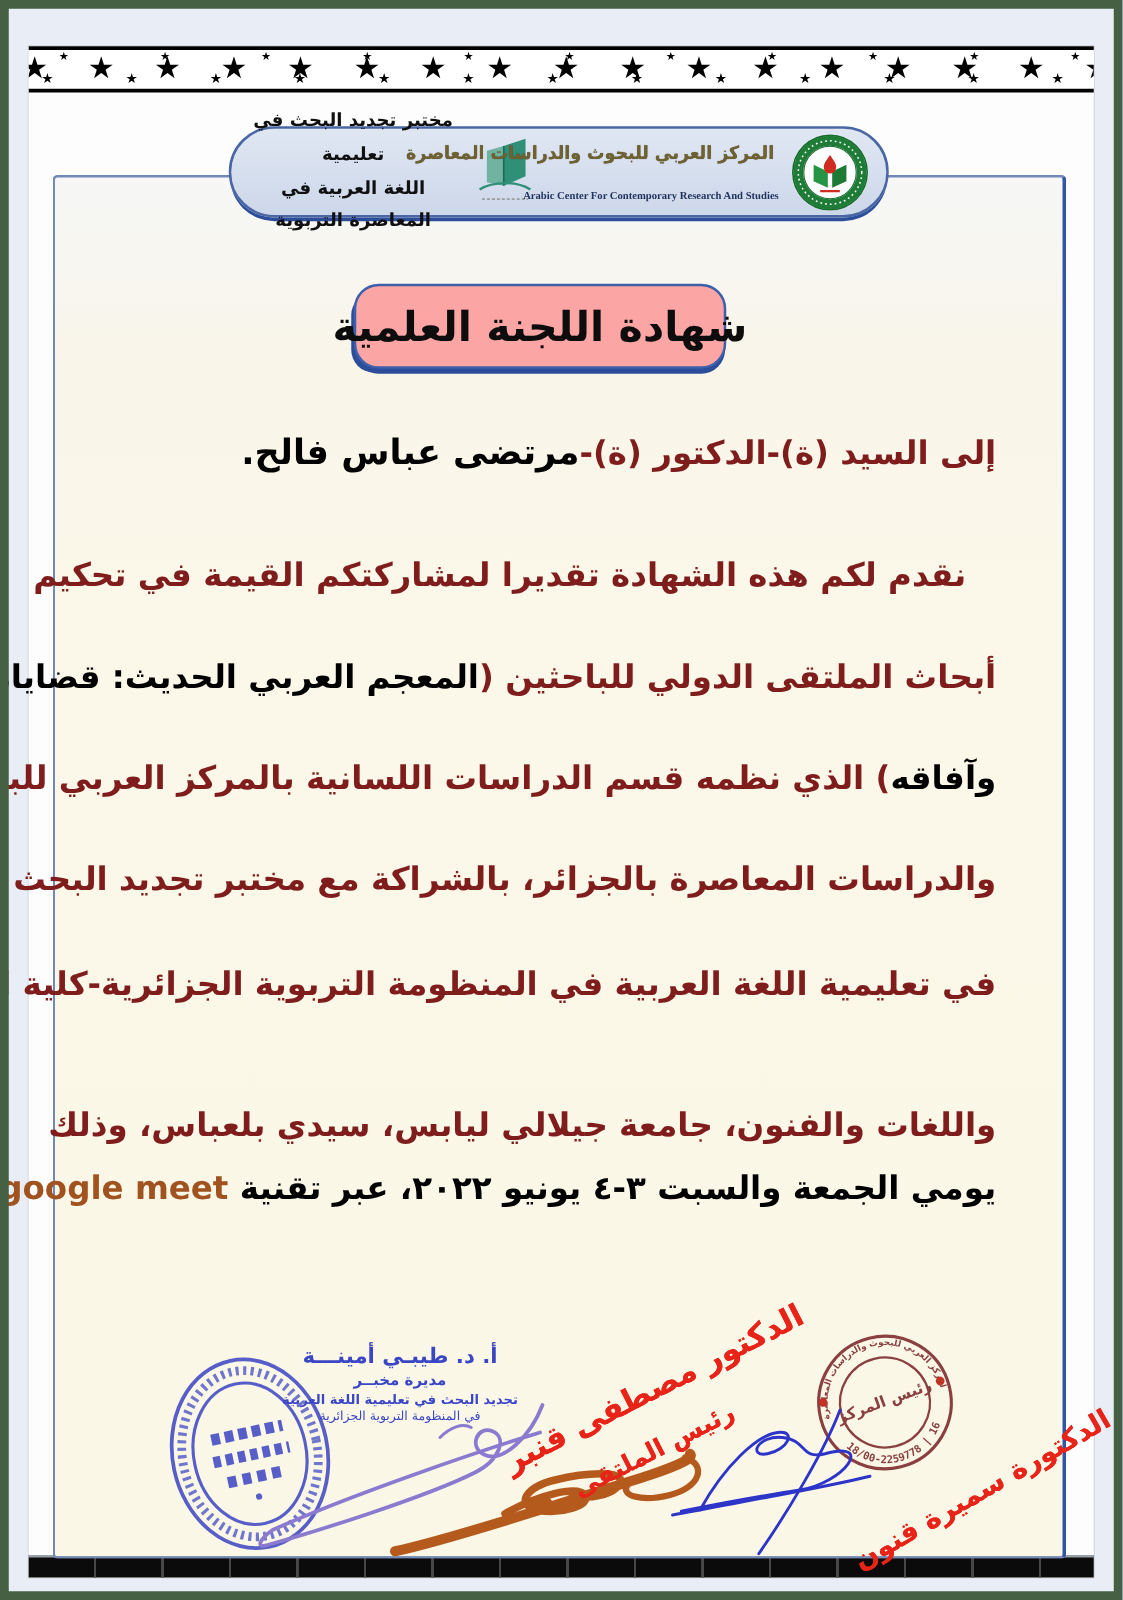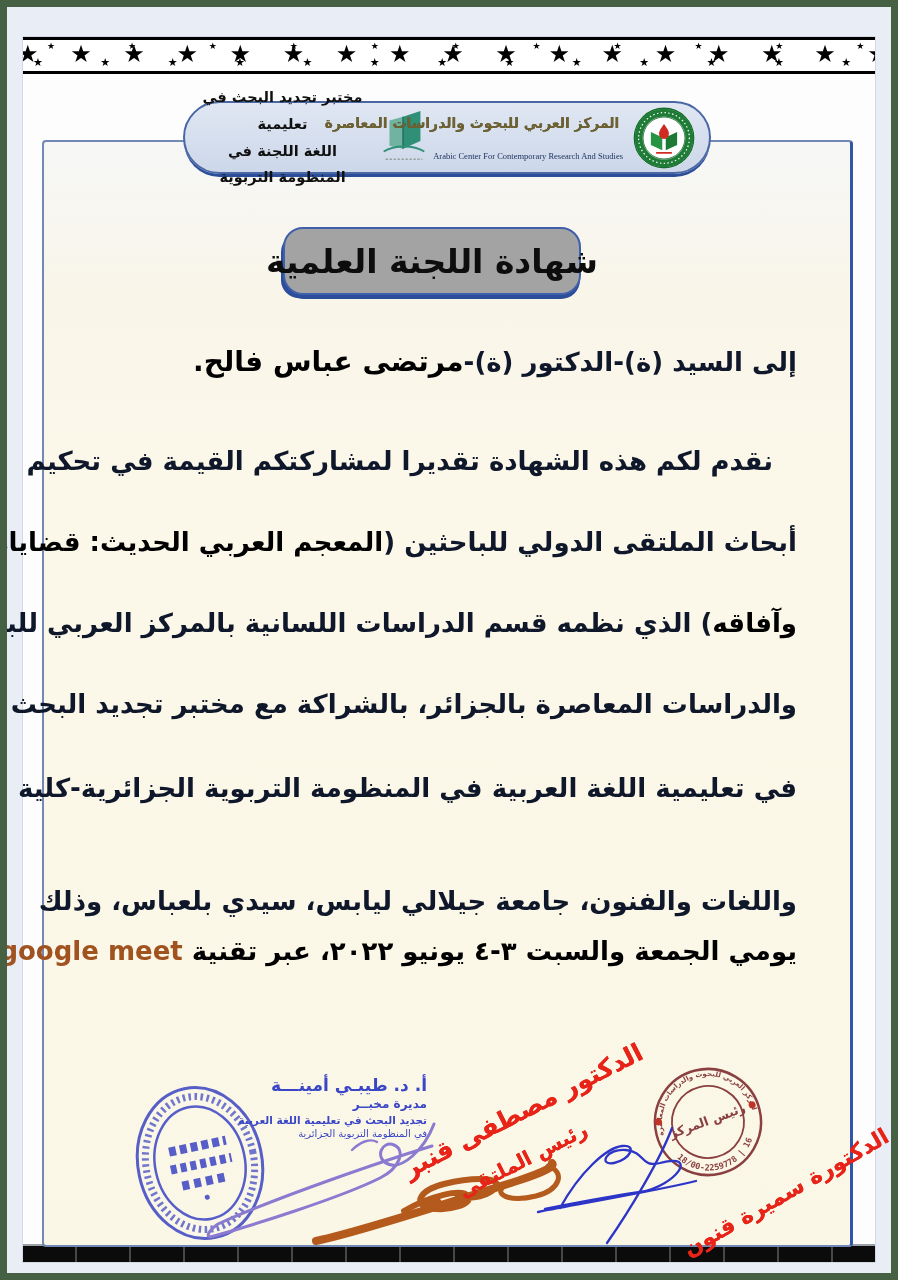--- a/index.html
+++ b/index.html
@@ -33,41 +33,41 @@
     border:2px solid #4a67a4;border-radius:37px;
     background:linear-gradient(180deg,#e0e7f3,#ccd7e9);
     box-shadow:0 4px 0 -1px #2b4d9a;
     display:flex;align-items:center;padding:0 10px;gap:6px;z-index:5;}
   .lab-name{width:196px;text-align:center;font-weight:700;color:#101010;font-size:14.5px;
     line-height:1.85;direction:rtl;}
   .book-logo{width:55px;height:60px;flex:0 0 auto;}
   .callig{width:186px;text-align:center;direction:rtl;}
   .callig .ar{font-size:14.5px;font-weight:700;color:#6e6233;white-space:nowrap;
     transform:scaleX(.96);text-shadow:0 0 .6px #4d431d;}
-  .callig .en{font-size:8.5px;font-family:"Liberation Serif",serif;color:#20335f;margin-top:20px;white-space:nowrap;}
+  .callig .en{font-size:8.5px;font-family:"Liberation Serif",serif;color:#20335f;margin-top:20px;white-space:nowrap;font-weight:bold;}
   .circle-logo{width:70px;height:70px;flex:0 0 auto;}
   
   .banner{position:absolute;left:283px;top:227px;width:298px;height:68px;box-sizing:border-box;
-    border:2px solid #3e5fa9;border-radius:20px;background:#a3a3a3;
+    border:2px solid #3e5fa9;border-radius:20px;background:#fca5a5;
     box-shadow:-4px 5px 0 -2px #2b4d9a,0 5px 0 -1px #2b4d9a;
     display:flex;align-items:center;justify-content:center;z-index:6;}
   .banner-text{font-size:33px;font-weight:700;color:#0d0d0d;direction:rtl;white-space:nowrap;}
   
   .body-lines{position:absolute;left:95px;top:0;width:702px;z-index:6;direction:rtl;}
   .line{position:absolute;width:100%;font-size:26px;font-weight:700;color:#141414;
     white-space:nowrap;direction:rtl;}
   .l-just{text-align:justify;text-align-last:justify;}
   .l-right{text-align:right;}
   .l-indent{padding-right:24px;box-sizing:border-box;}
-  .c-k{color:#0f172a;}
+  .c-k{color:#7f1d1d;}
   .c-b{color:#000000;}
   .c-n{color:#a0521f;}
   .line-0 .c-b{font-size:28px;}
   
-  .doctor-block{position:absolute;left:213px;top:1076px;width:214px;text-align:right;
+  .doctor-block{position:absolute;left:213px;top:1076px;width:214px;text-align:center;
     color:#3a46c5;direction:rtl;z-index:8;line-height:1.15;}
   .doctor-block .d1{font-size:17px;font-weight:700;}
   .doctor-block .d2{font-size:12px;font-weight:700;letter-spacing:2px;margin-top:2px;}
   .doctor-block .d3{font-size:10.5px;font-weight:700;margin-top:3px;}
   .doctor-block .d4{font-size:10px;font-weight:400;margin-top:2px;}
   .red-rot{position:absolute;color:#e82318;font-weight:700;direction:rtl;white-space:nowrap;
     z-index:9;text-shadow:0 0 .5px #e82318;}
   .rr-name1{left:388px;top:1096px;width:270px;font-size:25px;transform:rotate(-27deg);text-align:center;}
   .rr-role1{left:438px;top:1148px;width:170px;font-size:20px;transform:rotate(-27deg);text-align:center;}
   .rr-name2{left:664px;top:1180px;width:244px;font-size:22px;transform:rotate(-30deg);text-align:center;}
@@ -83,21 +83,21 @@
     <div class="star-strip s3">★ ★ ★ ★ ★ ★ ★ ★ ★ ★ ★ ★ ★ ★ ★ ★ ★ ★ ★ ★ ★ ★ ★ ★ ★ ★ ★ ★ ★ ★ </div>
   </div>
   <div class="black-bar"></div>
 </div>
 
 <div class="panel"></div>
 
 <div class="pill">
   <div class="lab-name">
     <div>مختبر تجديد البحث في تعليمية</div>
-    <div>اللغة اللجنة في المنظومة التربوية</div>
+    <div>اللغة العربية في المعاصرة التربوية</div>
   </div>
   <svg class="book-logo" viewBox="0 0 55 62">
     <path d="M27,9 L45,3 L45,34 L27,42 Z" fill="#2f9077"></path>
     <path d="M27,9 L13,13 L13,39 L27,42 Z" fill="#6fb3a0"></path>
     <path d="M27,9 L27,42" stroke="#1d6b57" stroke-width="1.4"></path>
     <path d="M7,45 C18,38 38,38 49,45" stroke="#2f9077" stroke-width="2" fill="none"></path>
     <path d="M9,53 L47,53" stroke="#9aa0a0" stroke-width="1.6" stroke-dasharray="2.5,1.6"></path>
   </svg>
   <div class="callig">
     <div class="ar">المركز العربي للبحوث والدراسات المعاصرة</div>

